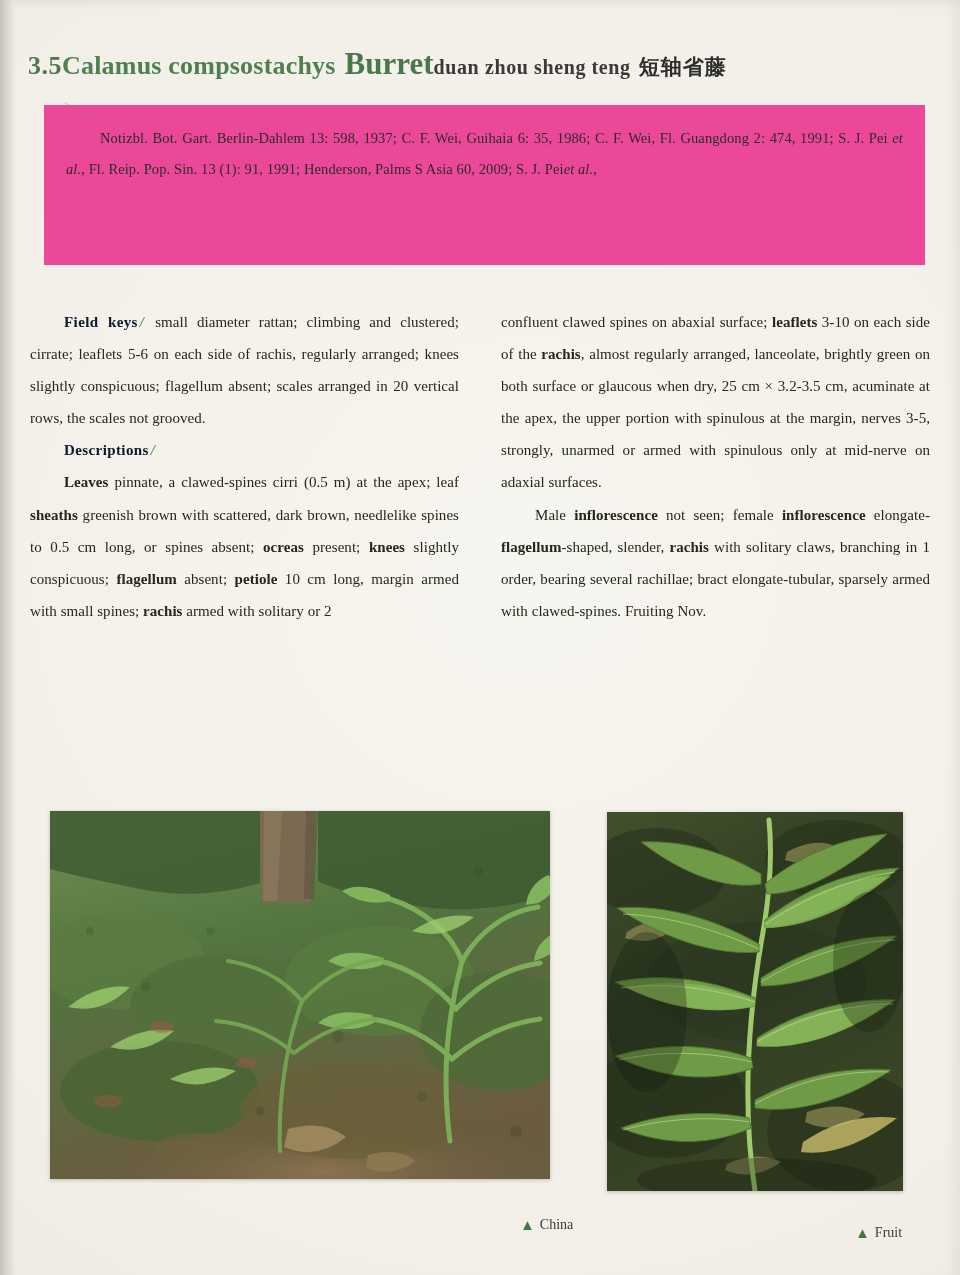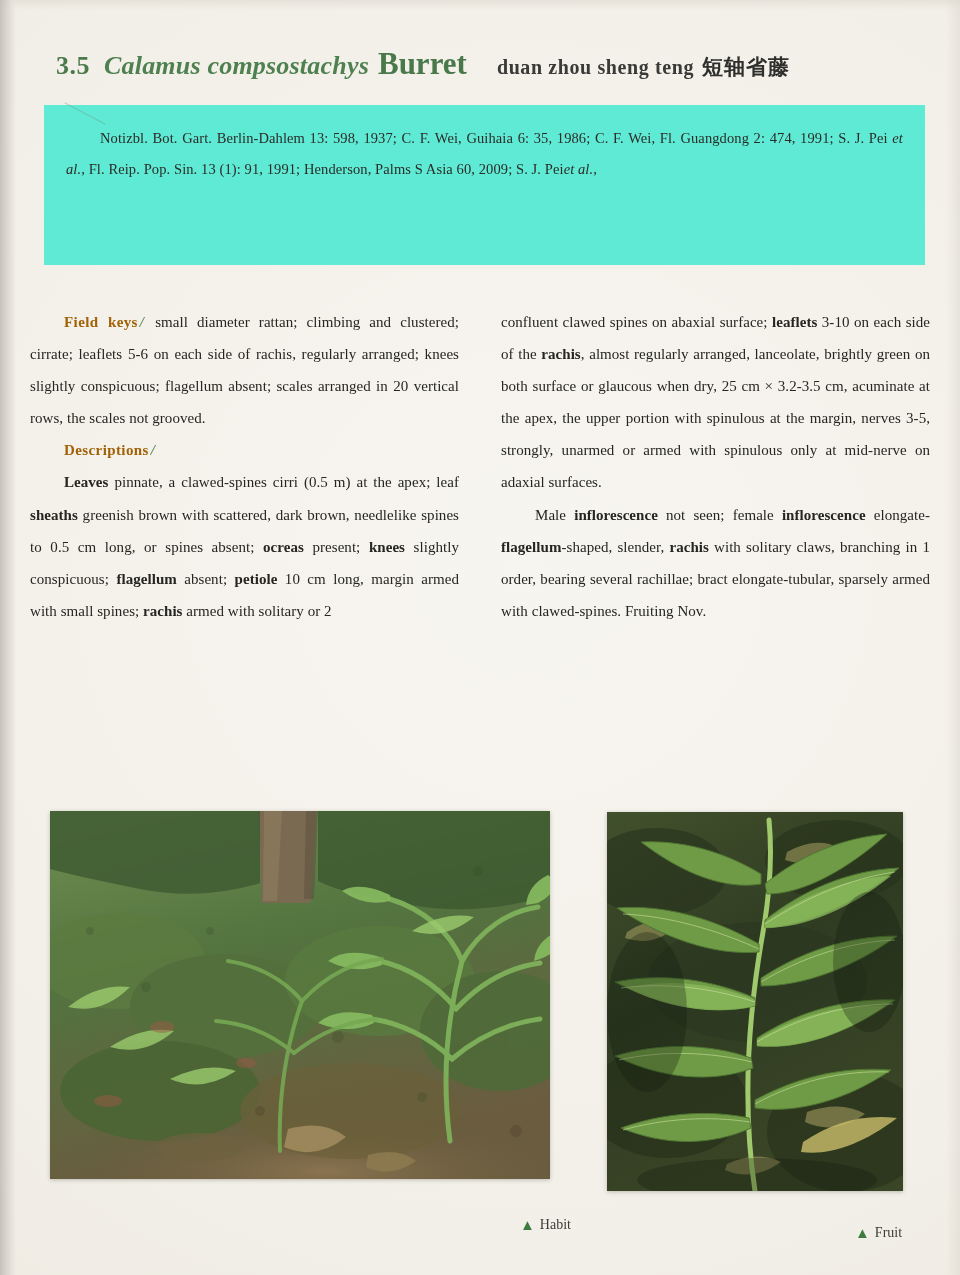--- a/index.html
+++ b/index.html
@@ -51,61 +51,57 @@
     display: flex;
     align-items: baseline;
     gap: 0;
     white-space: nowrap;
   }
   .sec-num {
     font-size: 26px;
     font-weight: 700;
     color: #4a7a4a;
     letter-spacing: .5px;
-    margin-left: 28px;
   }
   .sci-name {
     font-size: 26px;
     font-weight: 700;
-    font-style: italic;
     color: #4e8050;
-    margin-left: 14px;
     letter-spacing: .2px;
   }
   .authority {
     font-size: 31px;
     font-weight: 700;
     color: #49794b;
     margin-left: 9px;
   }
   .pinyin {
     font-size: 20px;
     font-weight: 700;
     color: #3a3a38;
-    margin-left: 30px;
     letter-spacing: .6px;
     font-family: "Liberation Serif", "DejaVu Serif", serif;
   }
   .cn-name {
     font-size: 21px;
     font-weight: 700;
     color: #2e2e2c;
     margin-left: 8px;
     font-family: "DejaVu Sans", sans-serif;
     letter-spacing: 1px;
   }
 
   
   .cite-box {
     position: absolute;
     left: 44px;
     top: 105px;
     width: 881px;
     height: 160px;
-    background: #5eead4;
+    background: #ec4899;
     box-sizing: border-box;
     padding: 18px 22px 10px 22px;
     display: flex;
     gap: 22px;
   }
   .cite-box::after {
     
     content: "";
     position: absolute;
     left: 10px; top: 6px;
@@ -142,21 +138,21 @@
     color: #26261f;
     text-align: justify;
     text-align-last: left;
     letter-spacing: .05px;
   }
   .col p { margin: 0; }
   .col p.indent { text-indent: 34px; }
   .term { font-weight: 700; }
 
   .sec-label {
-    color: #a16207;
+    color: #0f172a;
     font-weight: 700;
     letter-spacing: .4px;
   }
   .slash {
     color: #5b8f58;
     font-weight: 700;
     font-style: italic;
     padding: 0 2px;
   }
   .head-line { text-indent: 34px; }
@@ -394,18 +390,18 @@
     <g opacity=".3" fill="#121a0d">
       <ellipse cx="40" cy="200" rx="40" ry="80"></ellipse>
       <ellipse cx="262" cy="150" rx="36" ry="70"></ellipse>
       <ellipse cx="150" cy="368" rx="120" ry="22"></ellipse>
     </g>
   </svg>
 </div>
 
 <div class="caption" id="caption-habit">
   <span class="chev">▲</span>
-  <span>Habit</span>
+  <span>China</span>
 </div>
 <div class="caption" id="caption-leaf">
   <span class="chev">▲</span>
   <span>Fruit</span>
 </div>
 
 </body></html>

